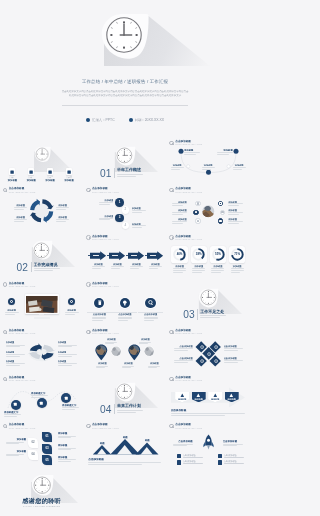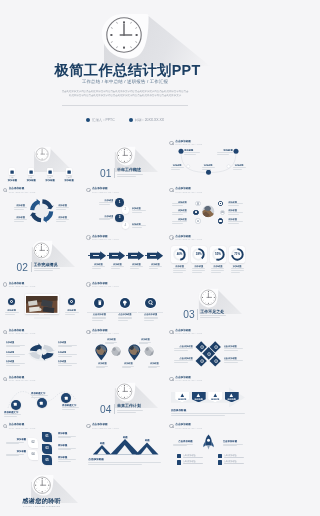--- a/index.html
+++ b/index.html
@@ -88,21 +88,20 @@
         </g>
         <rect x="-1" y="-13.6" width="2" height="2" fill="#5f5f64"></rect>
         <rect x="-1" y="11.6" width="2" height="2" fill="#5f5f64"></rect>
         <rect x="-13.6" y="-1" width="2" height="2" fill="#5f5f64"></rect>
         <rect x="11.6" y="-1" width="2" height="2" fill="#5f5f64"></rect>
         <line x1="0" y1="-11.2" x2="0" y2="0.7" stroke="#5f5f64" stroke-width="1.4"></line>
         <line x1="-4.3" y1="0" x2="8.2" y2="0" stroke="#5f5f64" stroke-width="1.4"></line>
       </g>
     </svg>
 
-    <div class="cv-title" style="top:63px;font-size:14.35px;line-height:15px;padding-left:5px;">极简工作总结计划PPT</div>
     <div class="cv-sub" style="top:79px;font-size:4.4px;line-height:6px;letter-spacing:.2px;">工作总结 / 年中总结 / 述职报告 / 工作汇报</div>
     <div class="cv-para" style="top:89.5px;left:61px;right:61px;font-size:2.45px;line-height:4.1px;">点击此处添加文字内容点击此处添加文字内容点击此处添加文字内容点击此处添加文字内容点击此处添加文字内容点击此处添加文字内容点击此处添加文字内容点击此处添加文字内容点击此处添加文字内容点击此处添加文字</div>
     <div class="cv-rule" style="left:62px;width:126px;top:105px;"></div>
     <div class="cv-meta" style="top:117.5px;font-size:3.4px;line-height:5px;">
       <span><span class="dot"></span><span>汇报人：PPTC</span></span>
       <span style="display:inline-block;width:12px"></span>
       <span><span class="dot"></span><span>日期：20XX.XX.XX</span></span>
     </div>
   </div>
 

